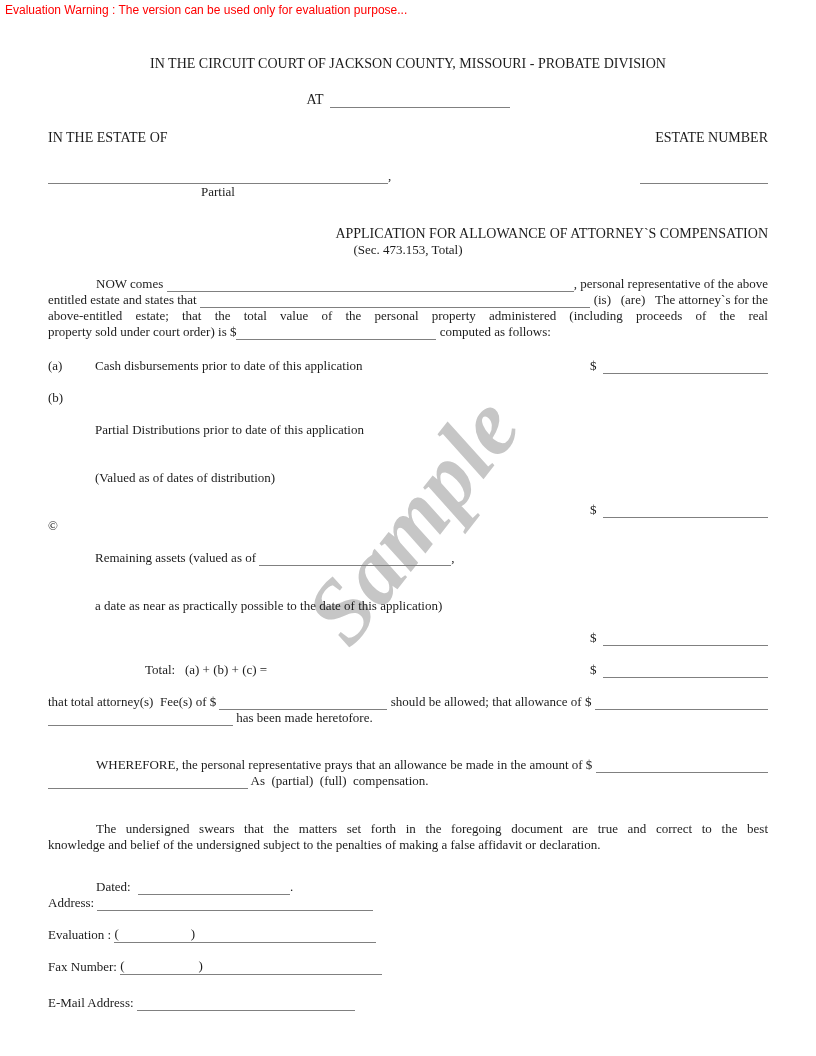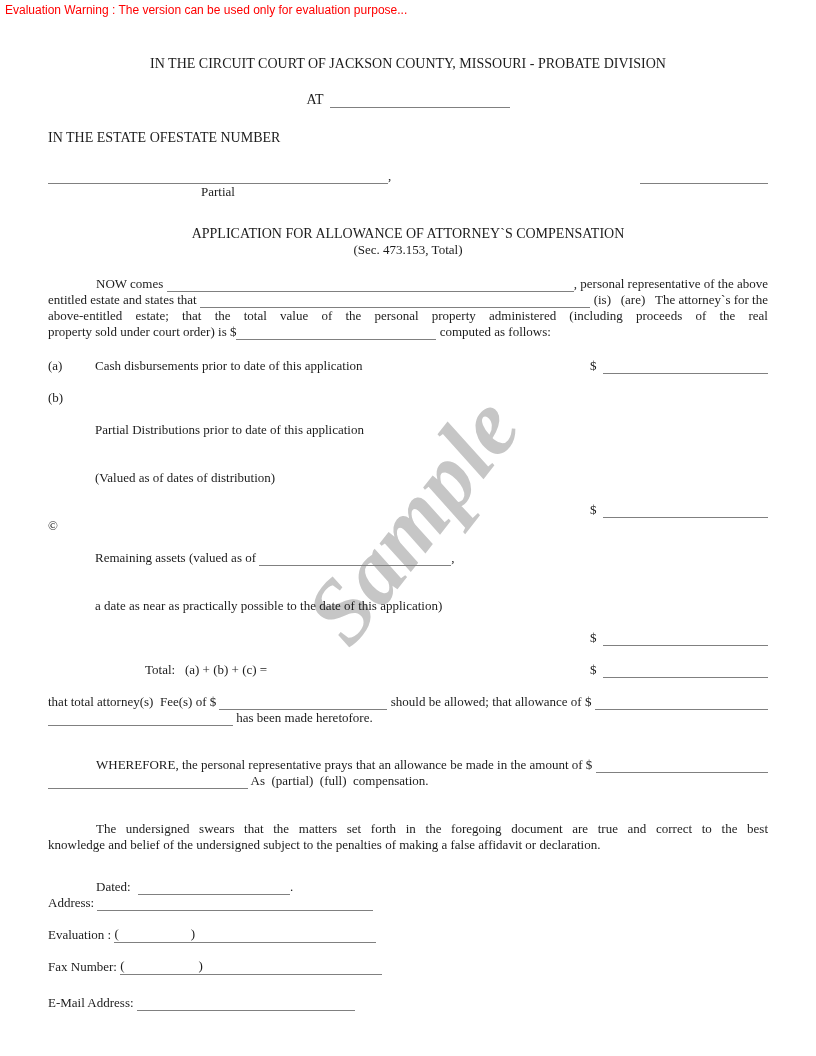--- a/index.html
+++ b/index.html
@@ -39,21 +39,21 @@
   .line{display:flex;align-items:flex-end;}
   .iline{display:inline-flex;align-items:flex-end;}
   .blank{
     display:inline-block;
     border-bottom:1.5px solid #808080;
     height:15px;
   }
   .blank.flex{flex:1;}
   .indent{display:inline-block;width:48px;}
   .justify{text-align:justify;text-align-last:justify;}
-  .header-row{display:flex;justify-content:flex-start;margin-top:22px;}
+  .header-row{display:flex;justify-content:space-between;margin-top:22px;}
   .lines-row{display:flex;justify-content:space-between;margin-top:22px;}
   .left-col{width:355px;}
   .right-col{width:143px;display:flex;justify-content:flex-end;}
   .item{display:flex;align-items:flex-end;}
   .item .ilabel{width:47px;flex:none;}
   .item .itext{flex:1;}
   .amount{width:190px;flex:none;display:flex;align-items:flex-end;padding-left:12px;box-sizing:border-box;}
   .amount .blank{flex:1;margin-left:6px;}
   .sig-row{display:flex;margin-top:30px;}
   .sig-left{width:340px;}
@@ -96,21 +96,21 @@
       <span class="left-col iline">
         <span class="blank" style="width:340px;"></span>
         <span>,</span>
       </span>
       <span class="right-col iline">
         <span class="blank" style="width:128px;"></span>
       </span>
     </div>
     <div style="width:340px;text-align:center;">Partial</div>
 
-    <div class="center caps14" style="margin-top:26px;">APPLICATION FOR ALLOWANCE OF ATTORNEY`S COMPENSATION</div>
+    <div class="center caps14" style="margin-top:26px;text-align:right;">APPLICATION FOR ALLOWANCE OF ATTORNEY`S COMPENSATION</div>
     <div class="center">(Sec. 473.153, Total)</div>
 
     <div style="margin-top:18px;">
       <div class="line">
         <span class="indent"></span>
         <span>NOW comes </span>
         <span class="blank flex"></span>
         <span>, personal representative of the above</span>
       </div>
       <div class="line">

